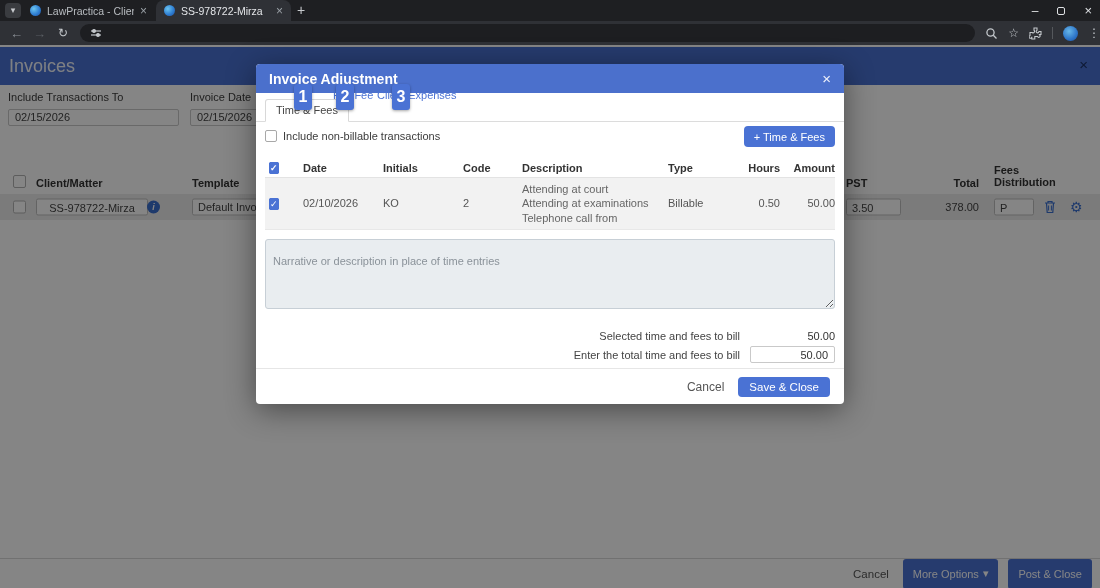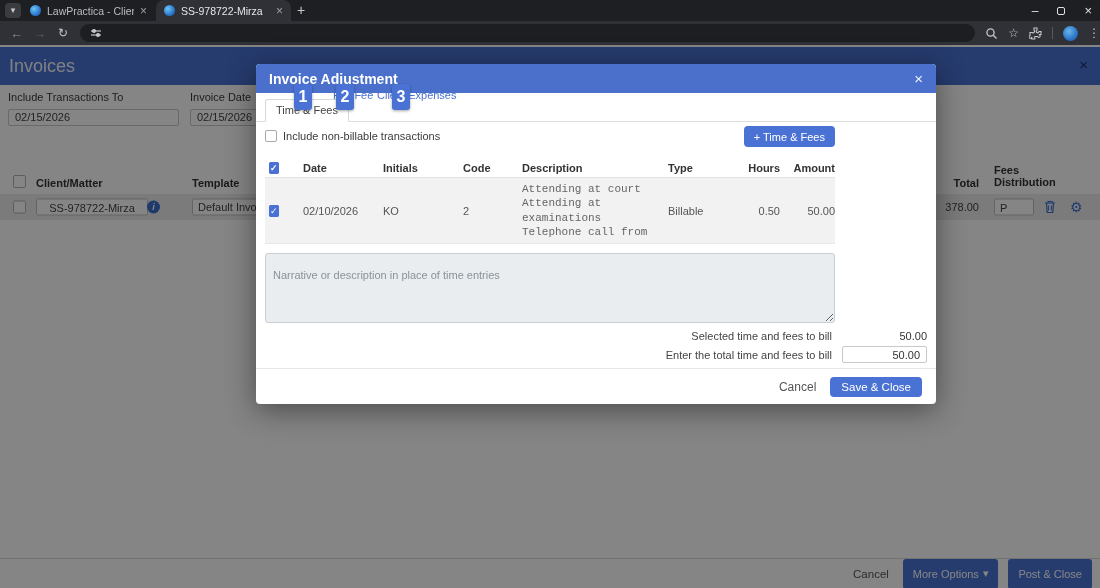--- a/index.html
+++ b/index.html
@@ -62,21 +62,21 @@
 
   .page-footer { position:absolute; left:0; top:513px; width:1100px; height:30px; background:#fff; border-top:1px solid #d9d9d9;
     display:flex; align-items:center; justify-content:flex-end; gap:10px; padding-right:8px; }
   .pf-cancel { font-size:11.5px; color:#555; margin-right:4px; }
   .pf-btn { background:#4a72d4; color:#fff; font-size:11px; border:none; border-radius:3px; height:29px; padding:15px 10px;
     font-family:"Liberation Sans", sans-serif; display:flex; align-items:center; gap:4px; }
 
   .overlay { position:absolute; left:0; top:0; width:1100px; height:543px; background:rgba(0,0,0,0.48); }
 
   
-  .modal { position:absolute; left:256px; top:19px; width:680px; height:340px; background:#fff; border-radius:4px;
+  .modal { position:absolute; left:256px; top:19px; width:588px; height:340px; background:#fff; border-radius:4px;
     box-shadow:0 6px 30px rgba(0,0,0,.45); }
   .modal-header { position:absolute; left:0; top:0; width:100%; height:29px; background:#4b70cc; border-radius:4px 4px 0 0;
     display:flex; align-items:center; }
   .modal-title { color:#fff; font-size:14px; font-weight:bold; margin-left:13px; }
   .modal-close { position:absolute; right:13px; top:6px; color:#eef1fa; font-size:15px; }
 
   .mtabs { position:absolute; left:0; top:36px; width:100%; height:22px; border-bottom:1px solid #dcdcdc; }
   .mtab-active { position:absolute; left:9px; bottom:-1px; height:23px; padding:0 10px; background:#fff;
     border:1px solid #d8d8d8; border-bottom:1px solid #fff; border-radius:3px 3px 0 0; font-size:11px; color:#444;
     line-height:21px; }
@@ -94,21 +94,21 @@
   .add-btn { position:absolute; right:0; top:4px; background:#4a72d4; color:#fff; border:none; border-radius:4px; height:21px;
     padding:0 10px; font-size:11px; font-family:"Liberation Sans", sans-serif; }
 
   .mthead { display:flex; align-items:center; margin-top:16px; height:20px; border-bottom:1px solid #e3e3e3;
     font-size:11px; font-weight:bold; color:#333; }
   .mtrow { display:flex; align-items:center; min-height:36px; background:#f2f2f2; border-bottom:1px solid #e8e8e8;
     font-size:11px; color:#555; }
   .c-cb { width:38px; padding-left:4px; } .c-date { width:80px; } .c-init { width:80px; } .c-code { width:59px; }
   .c-desc { width:138px; } .c-type { width:75px; padding-left:8px; } .c-hours { width:45px; text-align:right; }
   .c-amt { width:55px; text-align:right; }
-  .mtrow .c-desc { color:#666; line-height:1.3; padding:4px 6px 4px 0;font-family:Liberation Mono, monospace; }
+  .mtrow .c-desc { color:#666; line-height:1.3; padding:4px 6px 4px 0; }
 
   .disp-row { margin-top:8px; }
   .narrative { margin-top:9px; width:570px; height:70px; background:#e9edf0; border:1px solid #c7cfd6; border-radius:3px;
     resize:both; font-family:"Liberation Sans", sans-serif; font-size:11px; color:#555; padding:15px 7px; }
   .narrative::placeholder { color:#8a9299; }
 
   .totals { position:absolute; right:9px; top:266px; width:330px; }
   .tot-row { display:flex; align-items:center; justify-content:flex-end; margin-bottom:4px; }
   .tot-label { font-size:11px; color:#444; }
   .tot-val { width:95px; text-align:right; font-size:11px; color:#333; }

